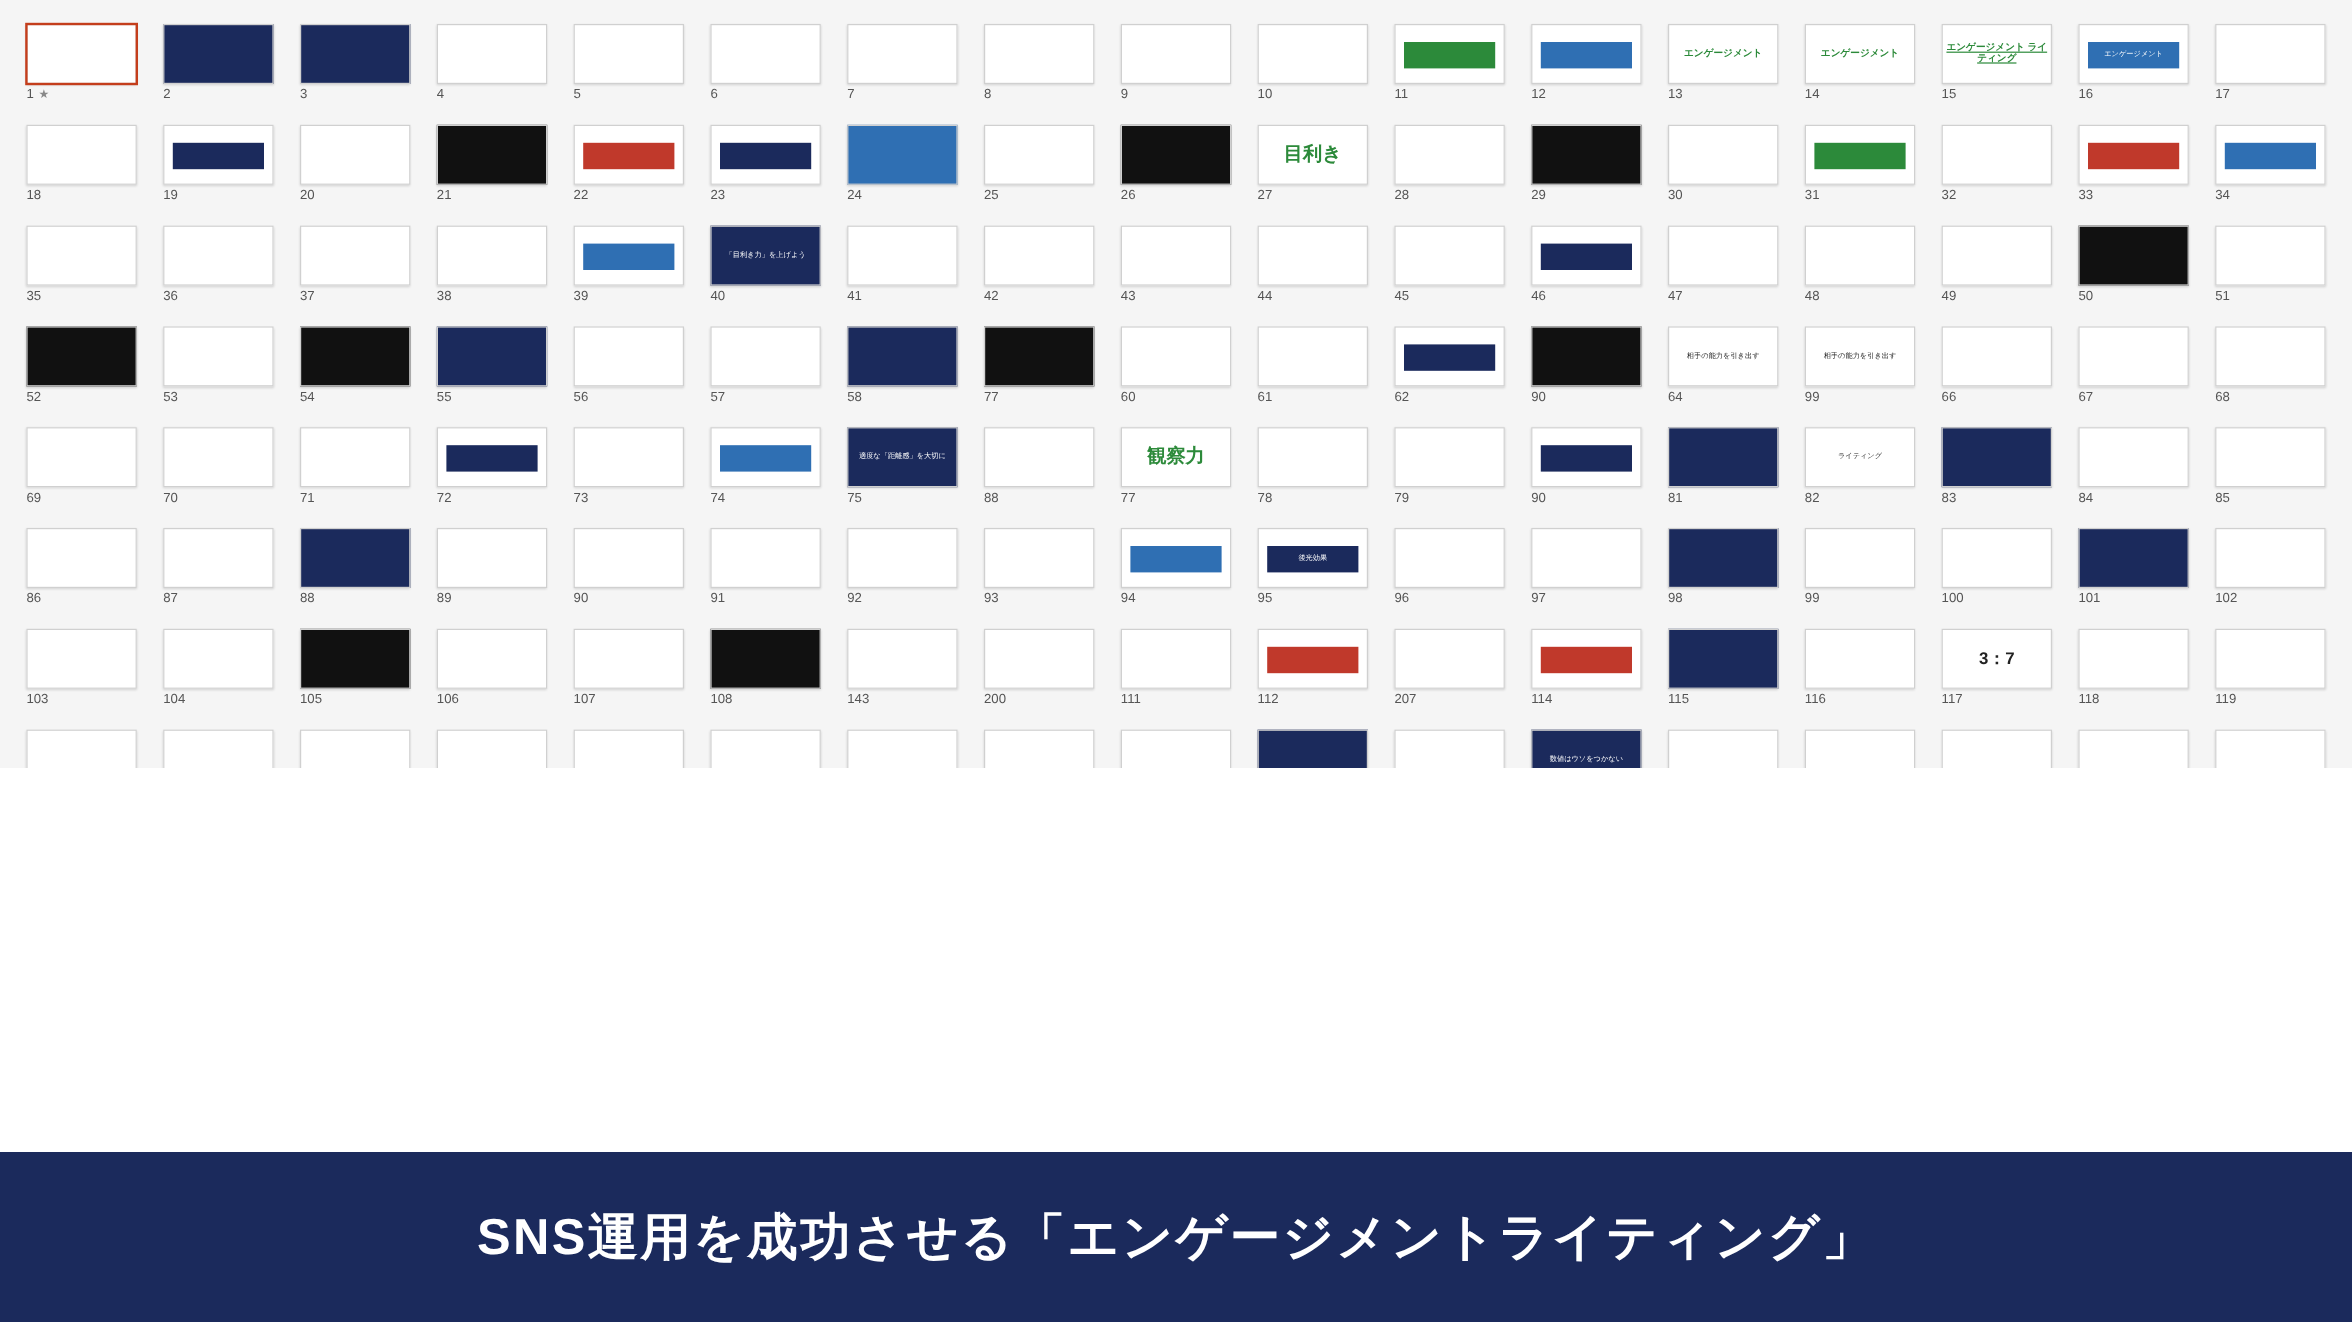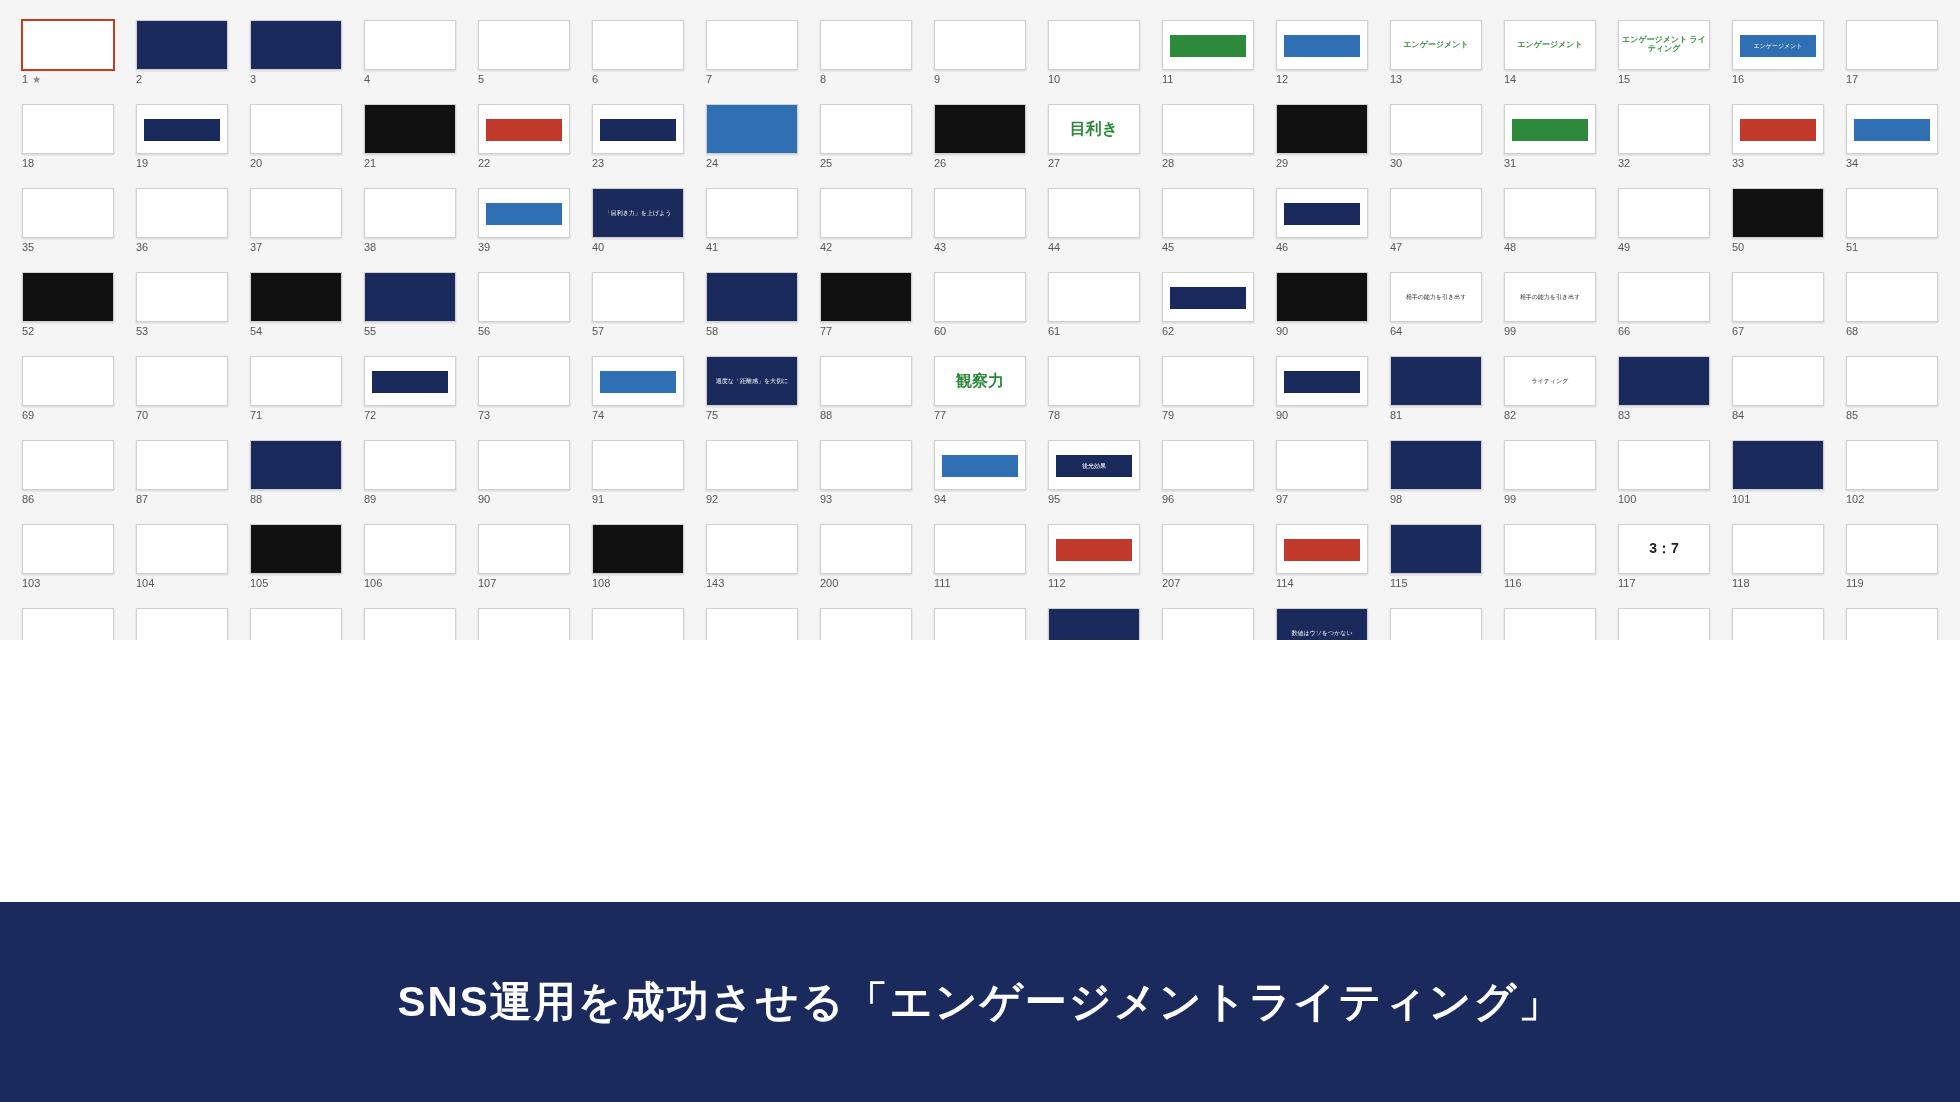--- a/index.html
+++ b/index.html
@@ -73,21 +73,21 @@
   .bg-black { background:#111111; color:#fff; }
   .bg-green-txt { color:#2c8a3a; font-weight:bold; font-size:12px; }
   .bg-red-bar .inner-bar { background:#c0392b; top:14px; }
   .bg-blue-bar .inner-bar { background:#2f6fb3; top:14px; }
   .bg-navy-bar .inner-bar { background:#1b2a5c; top:14px; }
   .bg-green-bar .inner-bar { background:#2c8a3a; top:14px; }
 
   .banner {
     position:absolute;
     left:0; right:0; bottom:0;
-    height: 200px;
+    height: 142px;
     background:#1b2a5c;
     display:flex;
     flex-direction:row;
     align-items:center;
     justify-content:center;
     color:#ffffff;
     font-weight:700;
   }
   .banner .line {
     font-size: 42px;
@@ -208,21 +208,21 @@
       <div class="cell">
         <div class="thumb bg-white">
           <span class="bg-green-txt" style="font-size: 8px;">エンゲージメント</span>
         </div>
         <div class="label-row">
           <span class="slide-num">14</span>
         </div>
       </div>
       <div class="cell">
         <div class="thumb bg-white">
-          <span class="bg-green-txt" style="font-size: 8px;">エンゲージメント
+          <span class="bg-green-txt" style="font-size: 8px; text-decoration: underline;">エンゲージメント
 ライティング</span>
         </div>
         <div class="label-row">
           <span class="slide-num">15</span>
         </div>
       </div>
       <div class="cell">
         <div class="thumb bg-white bg-blue-bar">
           <div class="inner-bar">エンゲージメント</div>
         </div>

